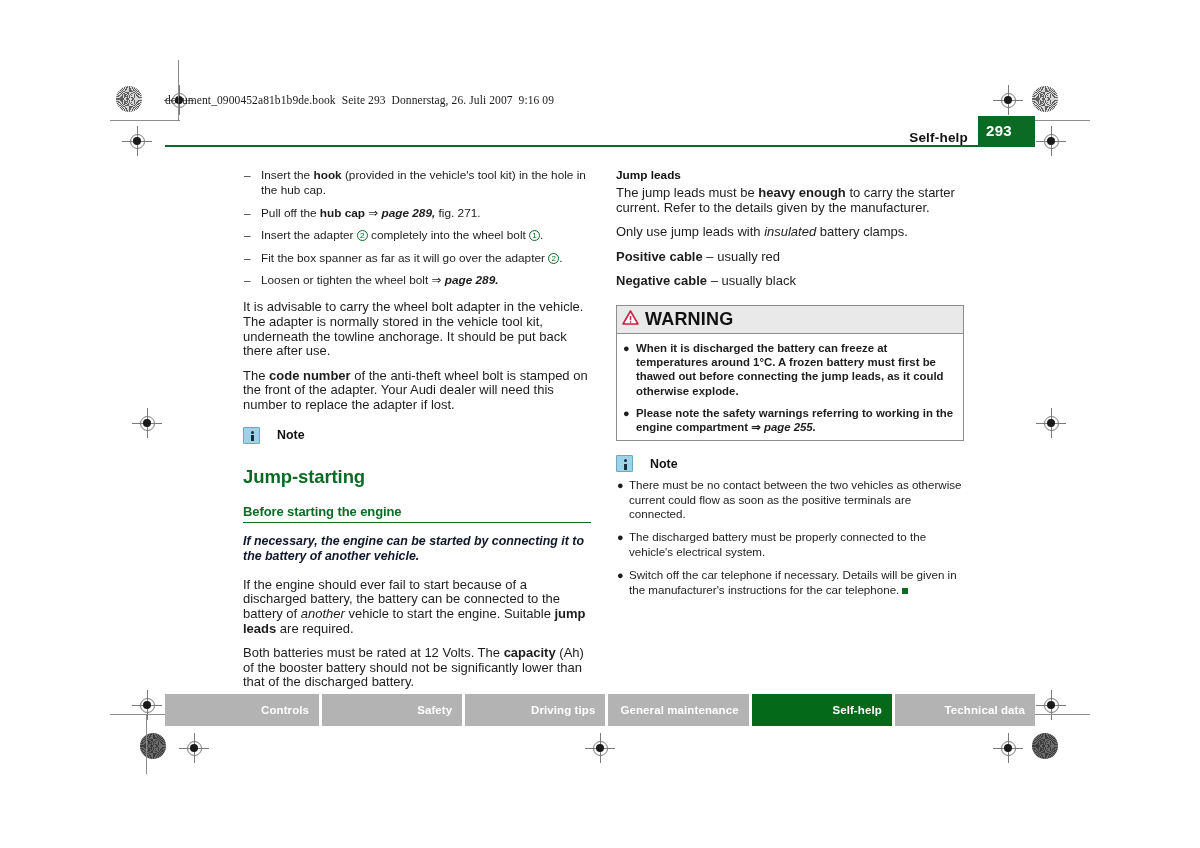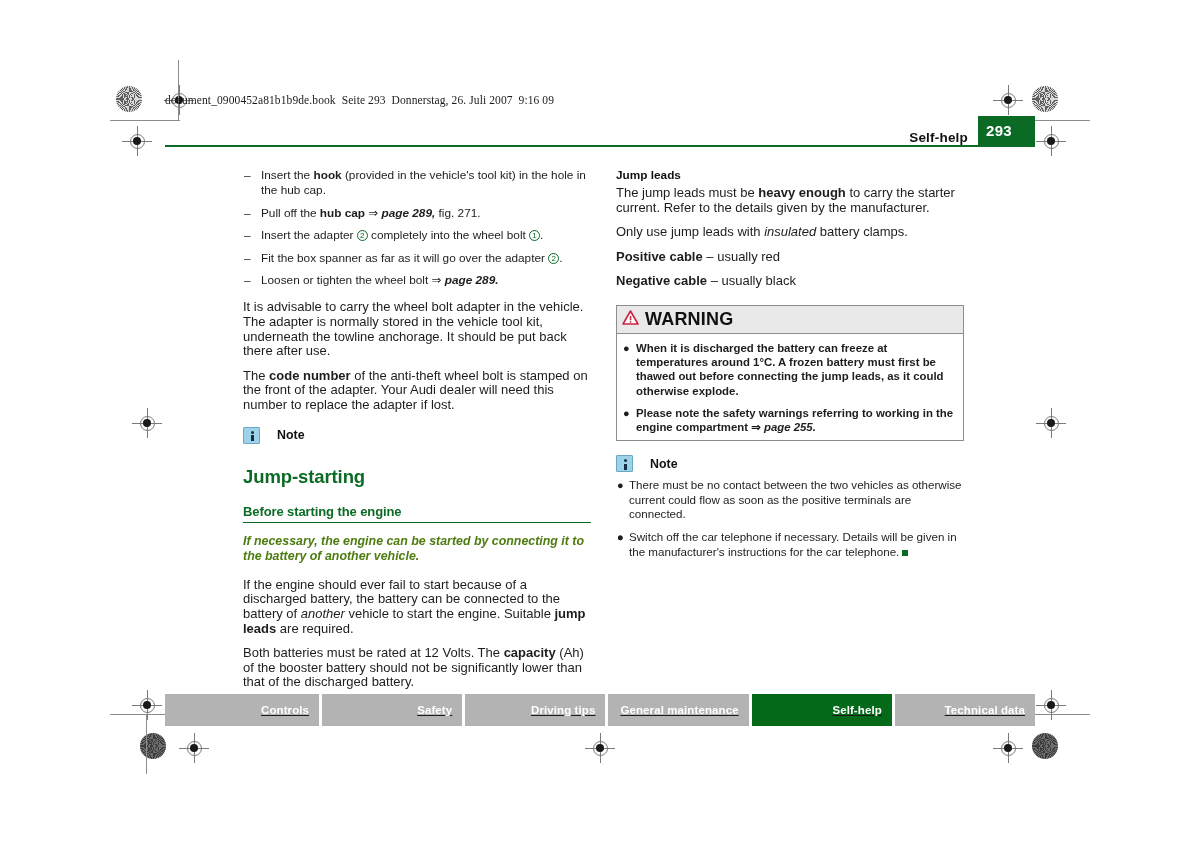--- a/index.html
+++ b/index.html
@@ -181,21 +181,21 @@
     font-size: 11.8px;
     font-weight: bold;
     color: #111111;
     margin: 0 0 4px 0;
   }
   .lead {
     font-size: 12.4px;
     line-height: 15.6px;
     font-style: italic;
     font-weight: bold;
-    color: #4d7c0f;
+    color: #0f172a;
     margin: 11px 0 13px 0;
   }
 
   
   .note-head {
     display: flex;
     align-items: center;
     gap: 7px;
     margin: 14px 0 6px 0;
   }
@@ -288,21 +288,20 @@
 
   
   .footer {
     position: absolute;
     left: 165px;
     top: 694px;
     width: 870px;
     height: 32px;
     display: flex;
     gap: 3px;
-    text-decoration: underline;
   }
   .tab {
     background: #b3b3b3;
     color: #ffffff;
     font-size: 11.5px;
     font-weight: bold;
     display: flex;
     align-items: center;
     justify-content: flex-end;
     padding-right: 10px;
@@ -454,21 +453,21 @@
         <div class="bullet"><span class="dotmark">●</span><span><span>Please note the safety warnings referring to working in the engine compartment </span><span class="arrow">⇒</span><span> </span><span class="xref">page 255.</span></span></div>
       </div>
   </div>
 
   <div class="note-head">
     <div class="note-icon"></div>
     <div class="note-title">Note</div>
   </div>
   <div class="bullets" id="note-bullets">
       <div class="bullet"><span class="dotmark">●</span><span><span>There must be no contact between the two vehicles as otherwise current could flow as soon as the positive terminals are connected.</span></span></div>
-      <div class="bullet"><span class="dotmark">●</span></div>
+      <div class="bullet"><span class="dotmark">●</span><span><span>The discharged battery must be properly connected to the vehicle's electrical system.</span></span></div>
       <div class="bullet"><span class="dotmark">●</span><span><span>Switch off the car telephone if necessary. Details will be given in the manufacturer's instructions for the car telephone.</span></span><span class="endmark"></span></div>
     </div>
 </div>
 
 <div class="footer" id="footer-tabs">
     <div class="tab" style="width: 155px;">
       <span>Controls</span>
     </div>
     <div class="tab" style="width: 141px;">
       <span>Safety</span>

